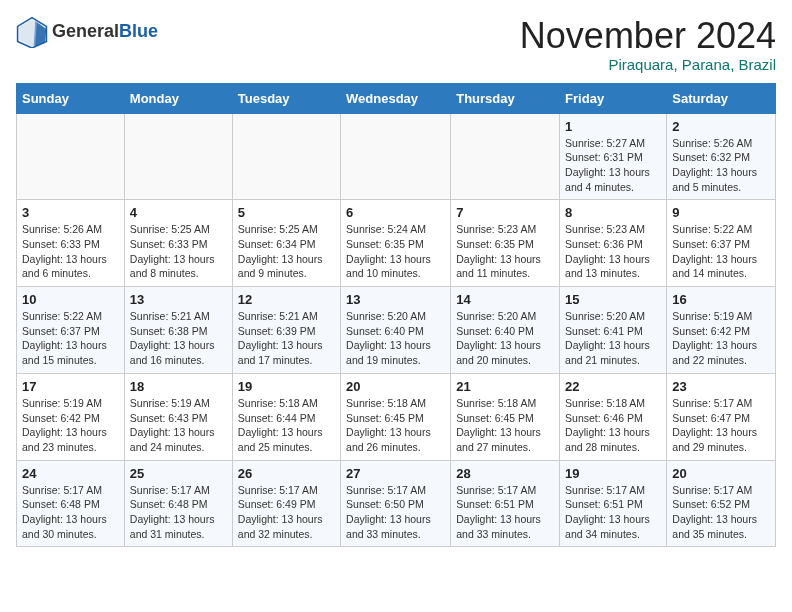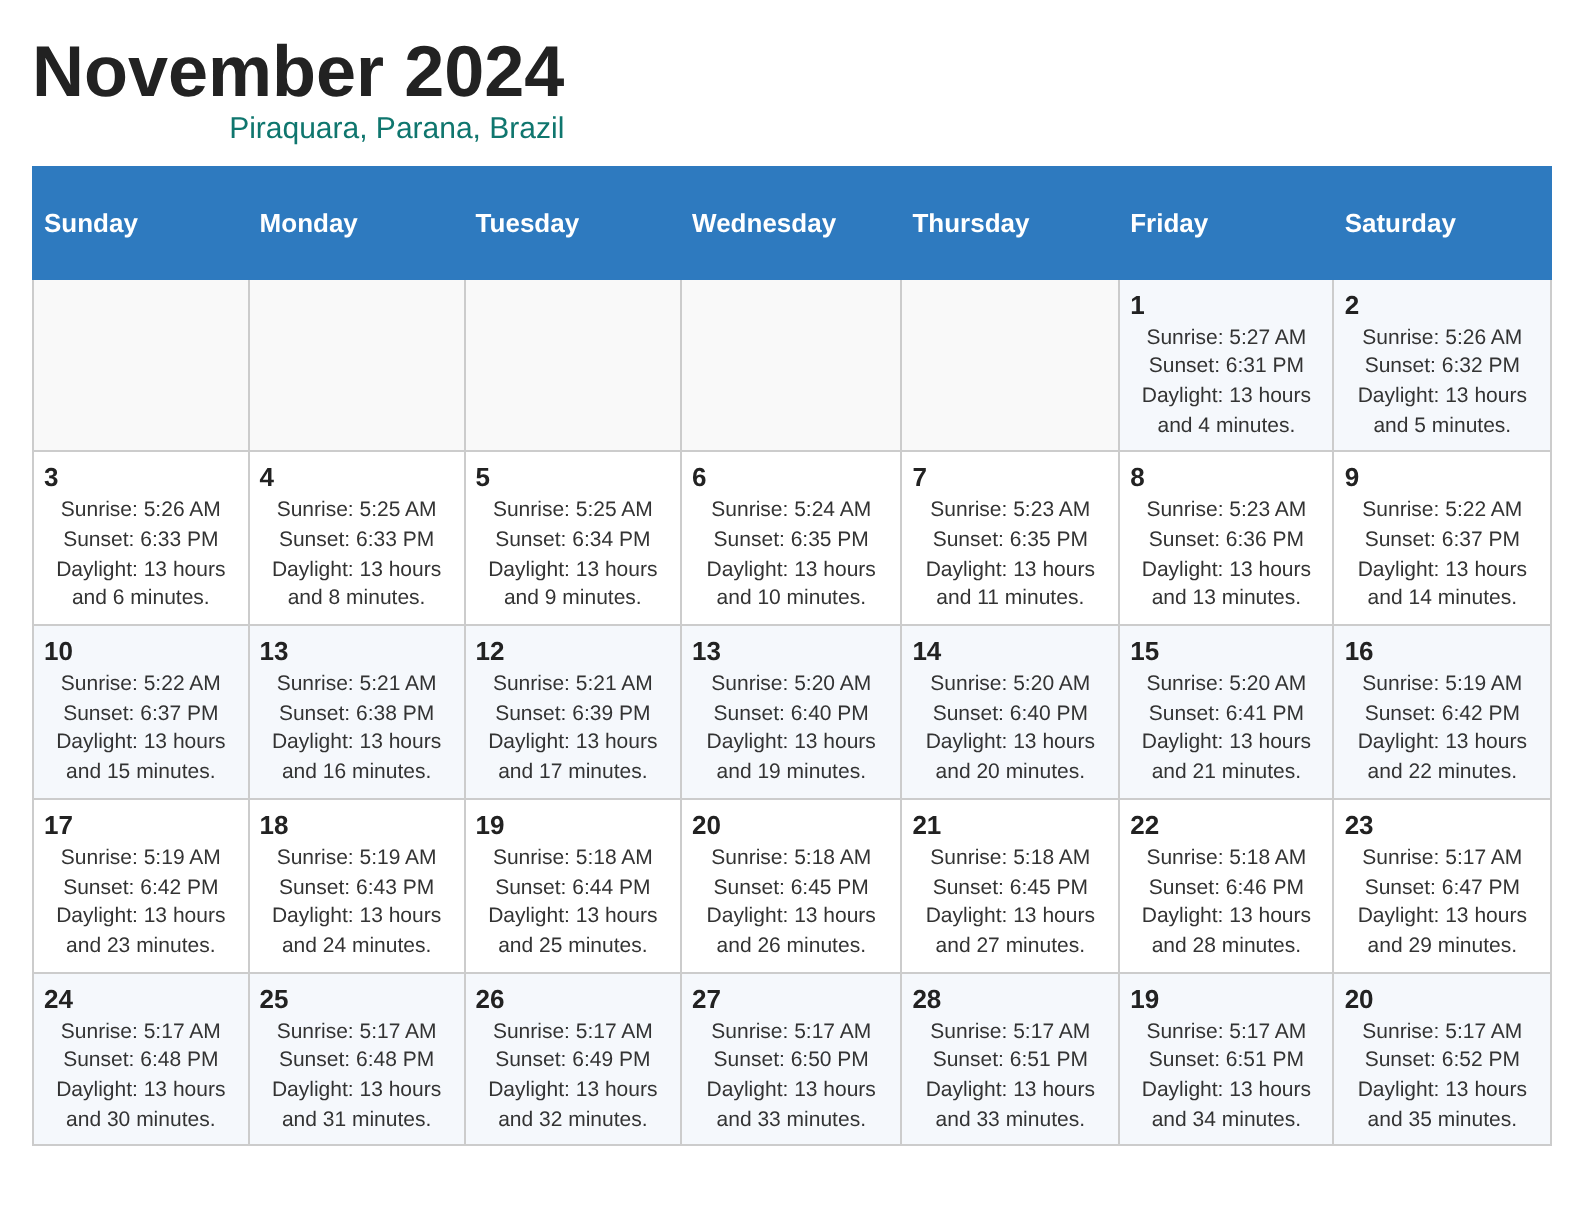--- a/index.html
+++ b/index.html
@@ -30,37 +30,37 @@
     .logo-text span.blue { color: #1a5fa8; }
     .logo-icon {
       width: 32px;
       height: 32px;
     }
     .title-block {
       text-align: right;
     }
     .month-title {
       font-size: 36px;
-      font-weight: bold;
+      font-weight: normal;
       color: #222;
       line-height: 1.1;
     }
     .location {
       font-size: 15px;
       color: #0f766e;
     }
     table {
       width: 100%;
       border-collapse: collapse;
       font-size: 11px;
     }
     thead tr th {
       background-color: #2e7abf;
       color: #fff;
-      padding: 20px 5px;
+      padding: 7px 5px;
       text-align: left;
       font-size: 13px;
       font-weight: bold;
       border: 1px solid #2e7abf;
     }
     tbody tr td {
       border: 1px solid #ccc;
       padding: 5px;
       vertical-align: top;
       width: 113px;
@@ -77,30 +77,40 @@
       font-size: 13px;
       font-weight: bold;
       color: #222;
       display: block;
       margin-bottom: 2px;
     }
     .day-info {
       color: #333;
       font-size: 10.5px;
       line-height: 1.4;
-      text-align: center;
     }
     .empty-cell {
       background: #f9f9f9 !important;
     }
   </style>
 </head>
 <body>
 
 <div class="header">
+  <div class="logo">
+    <svg class="logo-icon" viewBox="0 0 40 40">
+      <polygon points="20,4 36,14 36,30 20,38 4,30 4,14" fill="#1a5fa8" opacity="0.15"></polygon>
+      <polygon points="24,6 38,16 36,34 22,38" fill="#1a5fa8" opacity="0.5"></polygon>
+      <polygon points="20,2 38,13 38,32 20,40 2,32 2,13" fill="none" stroke="#1a5fa8" stroke-width="2"></polygon>
+      <polygon points="26,8 38,17 36,33 24,38" fill="#1a5fa8" opacity="0.7"></polygon>
+    </svg>
+    <div class="logo-text">
+      <div><span class="gen">General</span><span class="blue">Blue</span></div>
+    </div>
+  </div>
   <div class="title-block">
     <div class="month-title">November 2024</div>
     <div class="location">Piraquara, Parana, Brazil</div>
   </div>
 </div>
 
 <table>
   <thead>
     <tr>
     <th>Sunday</th>

